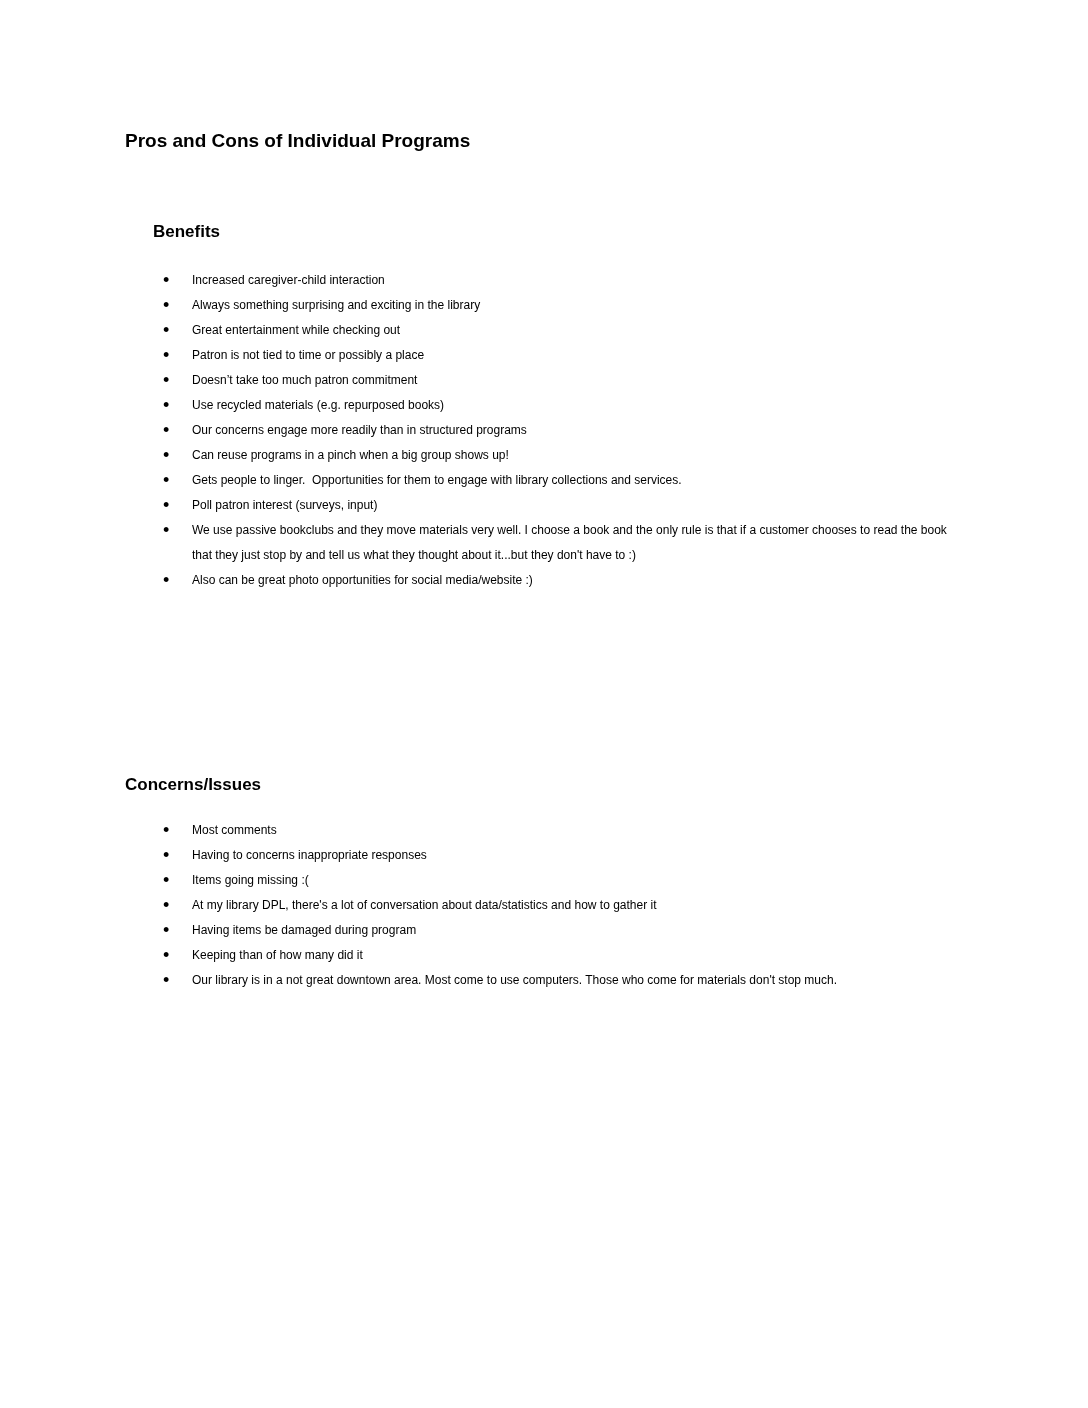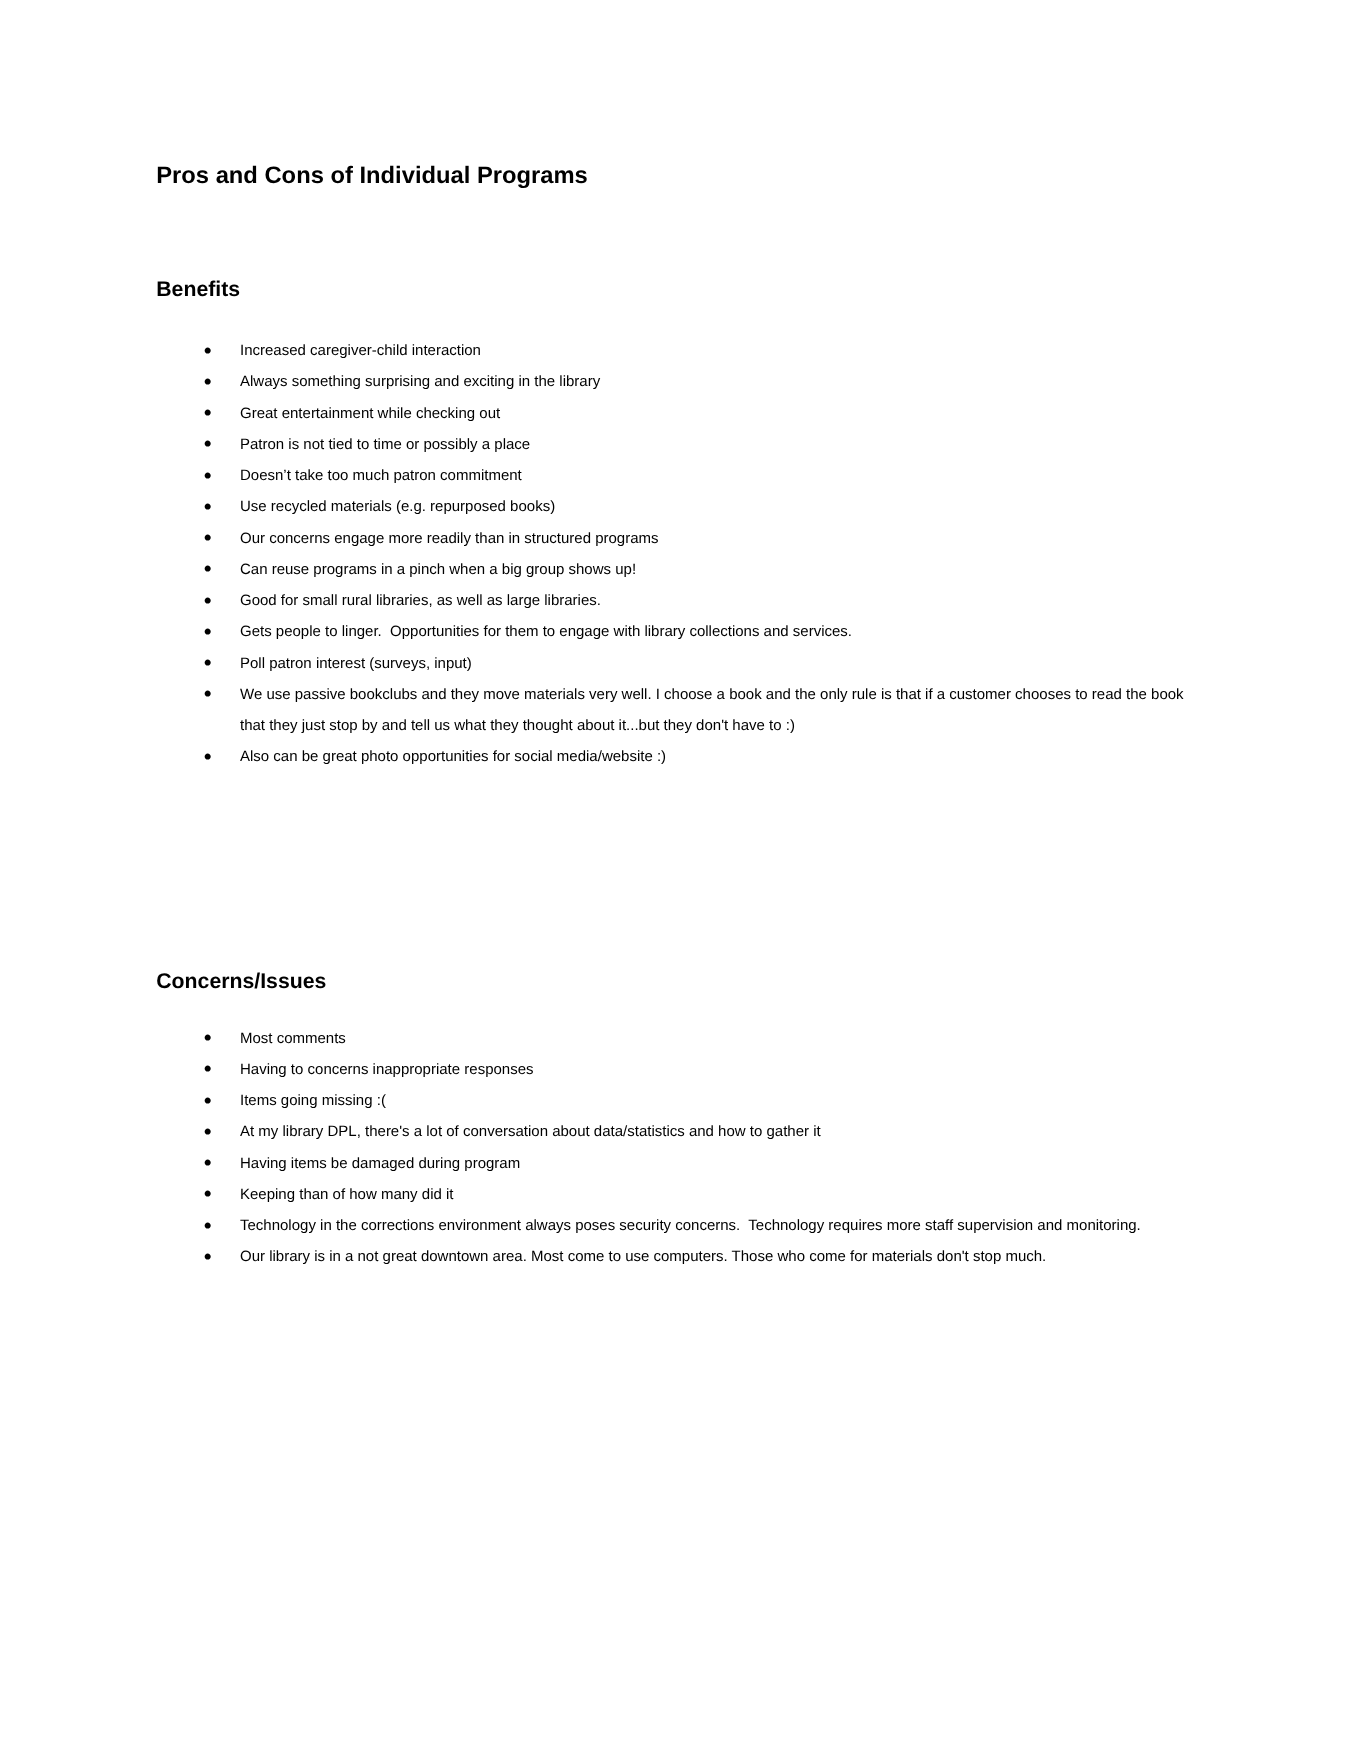--- a/index.html
+++ b/index.html
@@ -28,21 +28,21 @@
   }
   .section-heading {
     position: absolute;
     left: 125px;
     margin: 0;
     font-size: 17px;
     font-weight: bold;
     line-height: 25px;
     white-space: pre-wrap;
   }
-  .heading-benefits { top: 219px; }
+  .heading-benefits { top: 219px; margin-left: 28px; }
   .heading-concerns { top: 772px; }
   .bullet-list {
     position: absolute;
     left: 125px;
     margin: 0;
     padding: 0;
     list-style: none;
     width: 845px;
   }
   .list-benefits { top: 268px; }
@@ -75,33 +75,31 @@
 
   <ul class="bullet-list list-benefits">
     <li>Increased caregiver-child interaction</li>
     <li>Always something surprising and exciting in the library</li>
     <li>Great entertainment while checking out</li>
     <li>Patron is not tied to time or possibly a place</li>
     <li>Doesn’t take too much patron commitment</li>
     <li>Use recycled materials (e.g. repurposed books)</li>
     <li>Our concerns engage more readily than in structured programs</li>
     <li>Can reuse programs in a pinch when a big group shows up!</li>
-    <li>Good for small rural libraries, as well as large libraries.</li>
     <li>Gets people to linger.  Opportunities for them to engage with library collections and services.</li>
     <li>Poll patron interest (surveys, input)</li>
     <li>We use passive bookclubs and they move materials very well. I choose a book and the only rule is that if a customer chooses to read the book that they just stop by and tell us what they thought about it...but they don't have to :)</li>
     <li>Also can be great photo opportunities for social media/website :)</li>
   </ul>
 
   <h2 class="section-heading heading-concerns">Concerns/Issues</h2>
 
   <ul class="bullet-list list-concerns">
     <li>Most comments</li>
     <li>Having to concerns inappropriate responses</li>
     <li>Items going missing :(</li>
     <li>At my library DPL, there's a lot of conversation about data/statistics and how to gather it</li>
     <li>Having items be damaged during program</li>
     <li>Keeping than of how many did it</li>
-    <li>Technology in the corrections environment always poses security concerns.  Technology requires more staff supervision and monitoring.</li>
     <li>Our library is in a not great downtown area. Most come to use computers. Those who come for materials don't stop much.</li>
   </ul>
 
 </div>
 
 </body></html>

